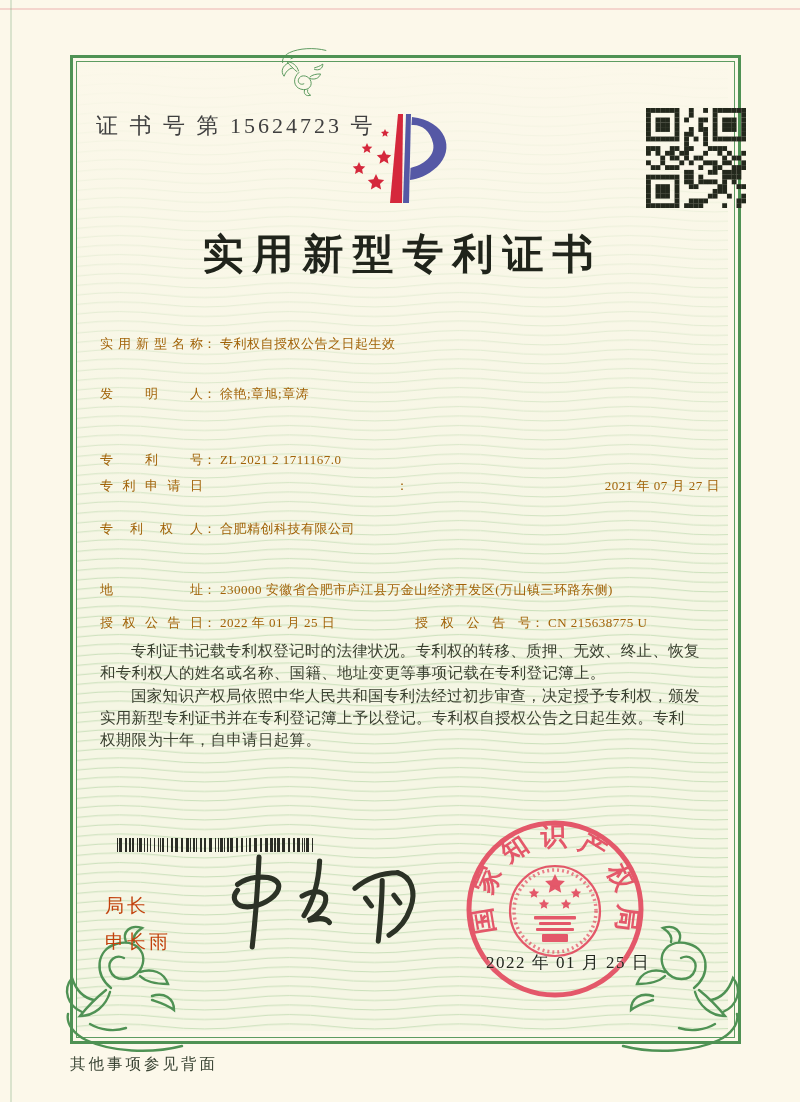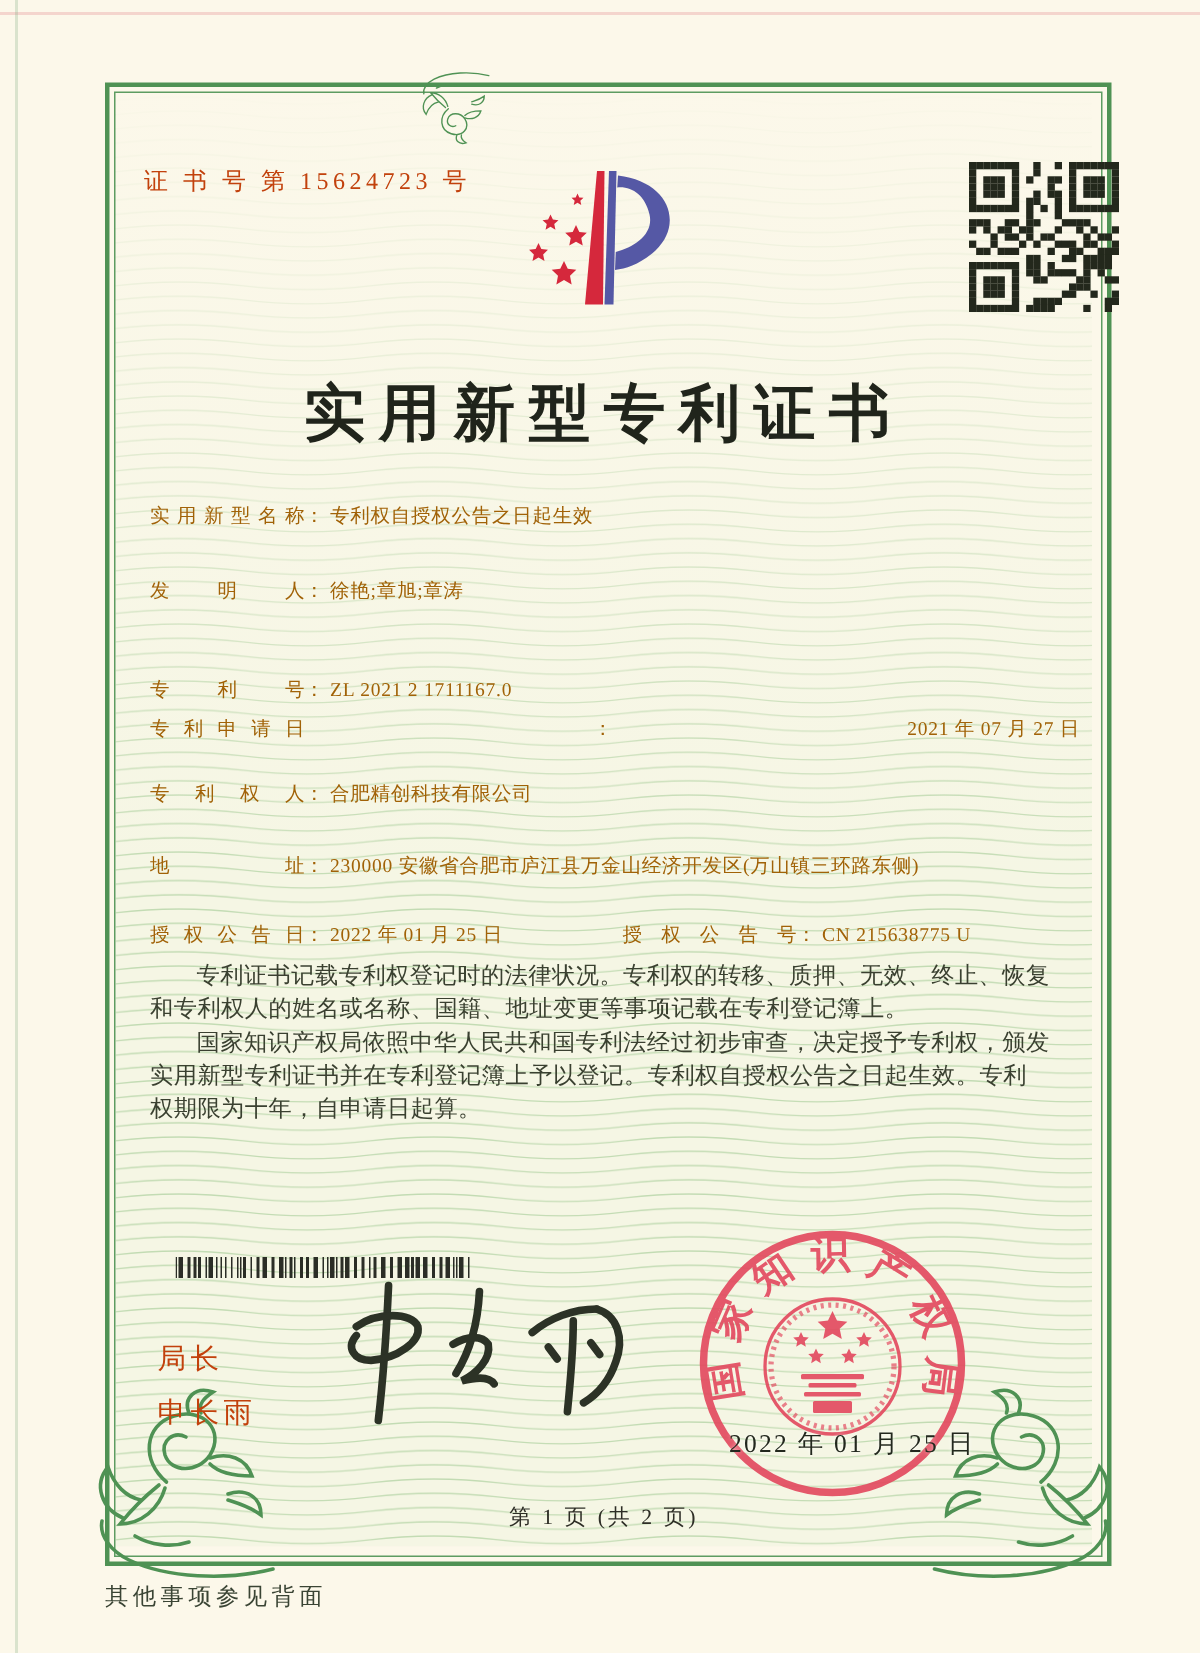--- a/index.html
+++ b/index.html
@@ -4,22 +4,22 @@
 <style>
   html,body{margin:0;padding:0;}
   body{width:800px;height:1102px;background:#e9e6da;font-family:"Liberation Serif","DejaVu Serif",serif;}
   .page{position:relative;width:800px;height:1102px;background:#fcf8ea;overflow:hidden;}
   .scan-line-top{position:absolute;left:0;top:8px;width:800px;height:2px;background:rgba(236,170,170,.45);}
   .scan-line-left{position:absolute;left:10px;top:0;width:2px;height:1102px;background:rgba(140,180,140,.30);}
   .frame{position:absolute;left:70px;top:55px;width:665px;height:983px;border:3px solid #4f9254;}
   .frame-inner{position:absolute;inset:3px;border:1px solid #5d9c61;}
   .waves{position:absolute;left:4px;top:4px;pointer-events:none;}
   .abs{position:absolute;}
-  .cert-no{left:96px;top:111px;font-size:16px;letter-spacing:3px;color:#c2410c;}
-  .title{left:70px;top:248px;width:665px;text-align:center;font-size:41px;font-weight:600;letter-spacing:9px;color:#20241b;}
+  .cert-no{left:96px;top:111px;font-size:22px;letter-spacing:3px;color:#404040;}
+  .title{left:70px;top:227px;width:665px;text-align:center;font-size:41px;font-weight:600;letter-spacing:9px;color:#20241b;}
   .fieldrow{left:100px;width:620px;font-size:13px;color:#a16207;display:flex;line-height:22px;margin-top:11px;}
   .flabel{display:inline-block;text-align:justify;text-align-last:justify;width:103px;flex:0 0 103px;}
   .flabel2{display:inline-block;text-align:justify;text-align-last:justify;width:116px;flex:0 0 116px;}
   .colon{flex:0 0 auto;margin-right:4px;}
   .fvalue{letter-spacing:.5px;}
   .addr-val{max-width:468px;}
   .paras{left:100px;top:640px;width:600px;font-size:15.5px;line-height:22.3px;color:#3a4030;}
   .paras p{margin:0;text-indent:2em;letter-spacing:.3px;}
   .barcode{left:117px;top:838px;}
   .signer{left:105px;font-size:19px;letter-spacing:3px;color:#c2410c;font-family:"Liberation Sans","DejaVu Sans",sans-serif;}
@@ -329,21 +329,21 @@
   <div class="abs fieldrow" style="top:464px;justify-content:space-between;">
     <span class="flabel">专利申请日</span>
       <span class="colon">：</span>
     <span class="fvalue">2021 年 07 月 27 日</span>
   </div>
   <div class="abs fieldrow" style="top:507px;">
     <span class="flabel">专利权人</span>
       <span class="colon">：</span>
     <span class="fvalue">合肥精创科技有限公司</span>
   </div>
-  <div class="abs fieldrow" style="top:555px;align-items:flex-end;">
+  <div class="abs fieldrow" style="top:568px;align-items:flex-end;">
     <span class="flabel">地址</span>
       <span class="colon">：</span>
     <span class="fvalue addr-val">230000 安徽省合肥市庐江县万金山经济开发区(万山镇三环路东侧)</span>
   </div>
   <div class="abs fieldrow" style="top:601px;">
     <span class="flabel">授权公告日</span>
       <span class="colon">：</span>
     <span class="fvalue">2022 年 01 月 25 日</span>
   </div>
   <div class="abs fieldrow" style="left:415px;top:601px;width:300px;">
@@ -445,15 +445,14 @@
         <path d="M114,72 l1.6,3.3 3.6,.4 -2.7,2.5 .7,3.6 -3.2,-1.9 -3.2,1.9 .7,-3.6 -2.7,-2.5 3.6,-.4 z"></path>
         <rect x="72" y="100" width="42" height="3.5" rx="1"></rect>
         <rect x="77" y="106" width="32" height="3" rx="1"></rect>
         <rect x="74" y="112" width="38" height="3" rx="1"></rect>
         <rect x="80" y="118" width="26" height="8" rx="1"></rect>
       </g>
     </g>
   </svg>
   <div class="abs seal-date">2022 年 01 月 25 日</div>
 
-  <div class="abs page-num">第 1 页 (共 2 页)</div>
   <div class="abs back-note">其他事项参见背面</div>
 </div>
 
 </body></html>

